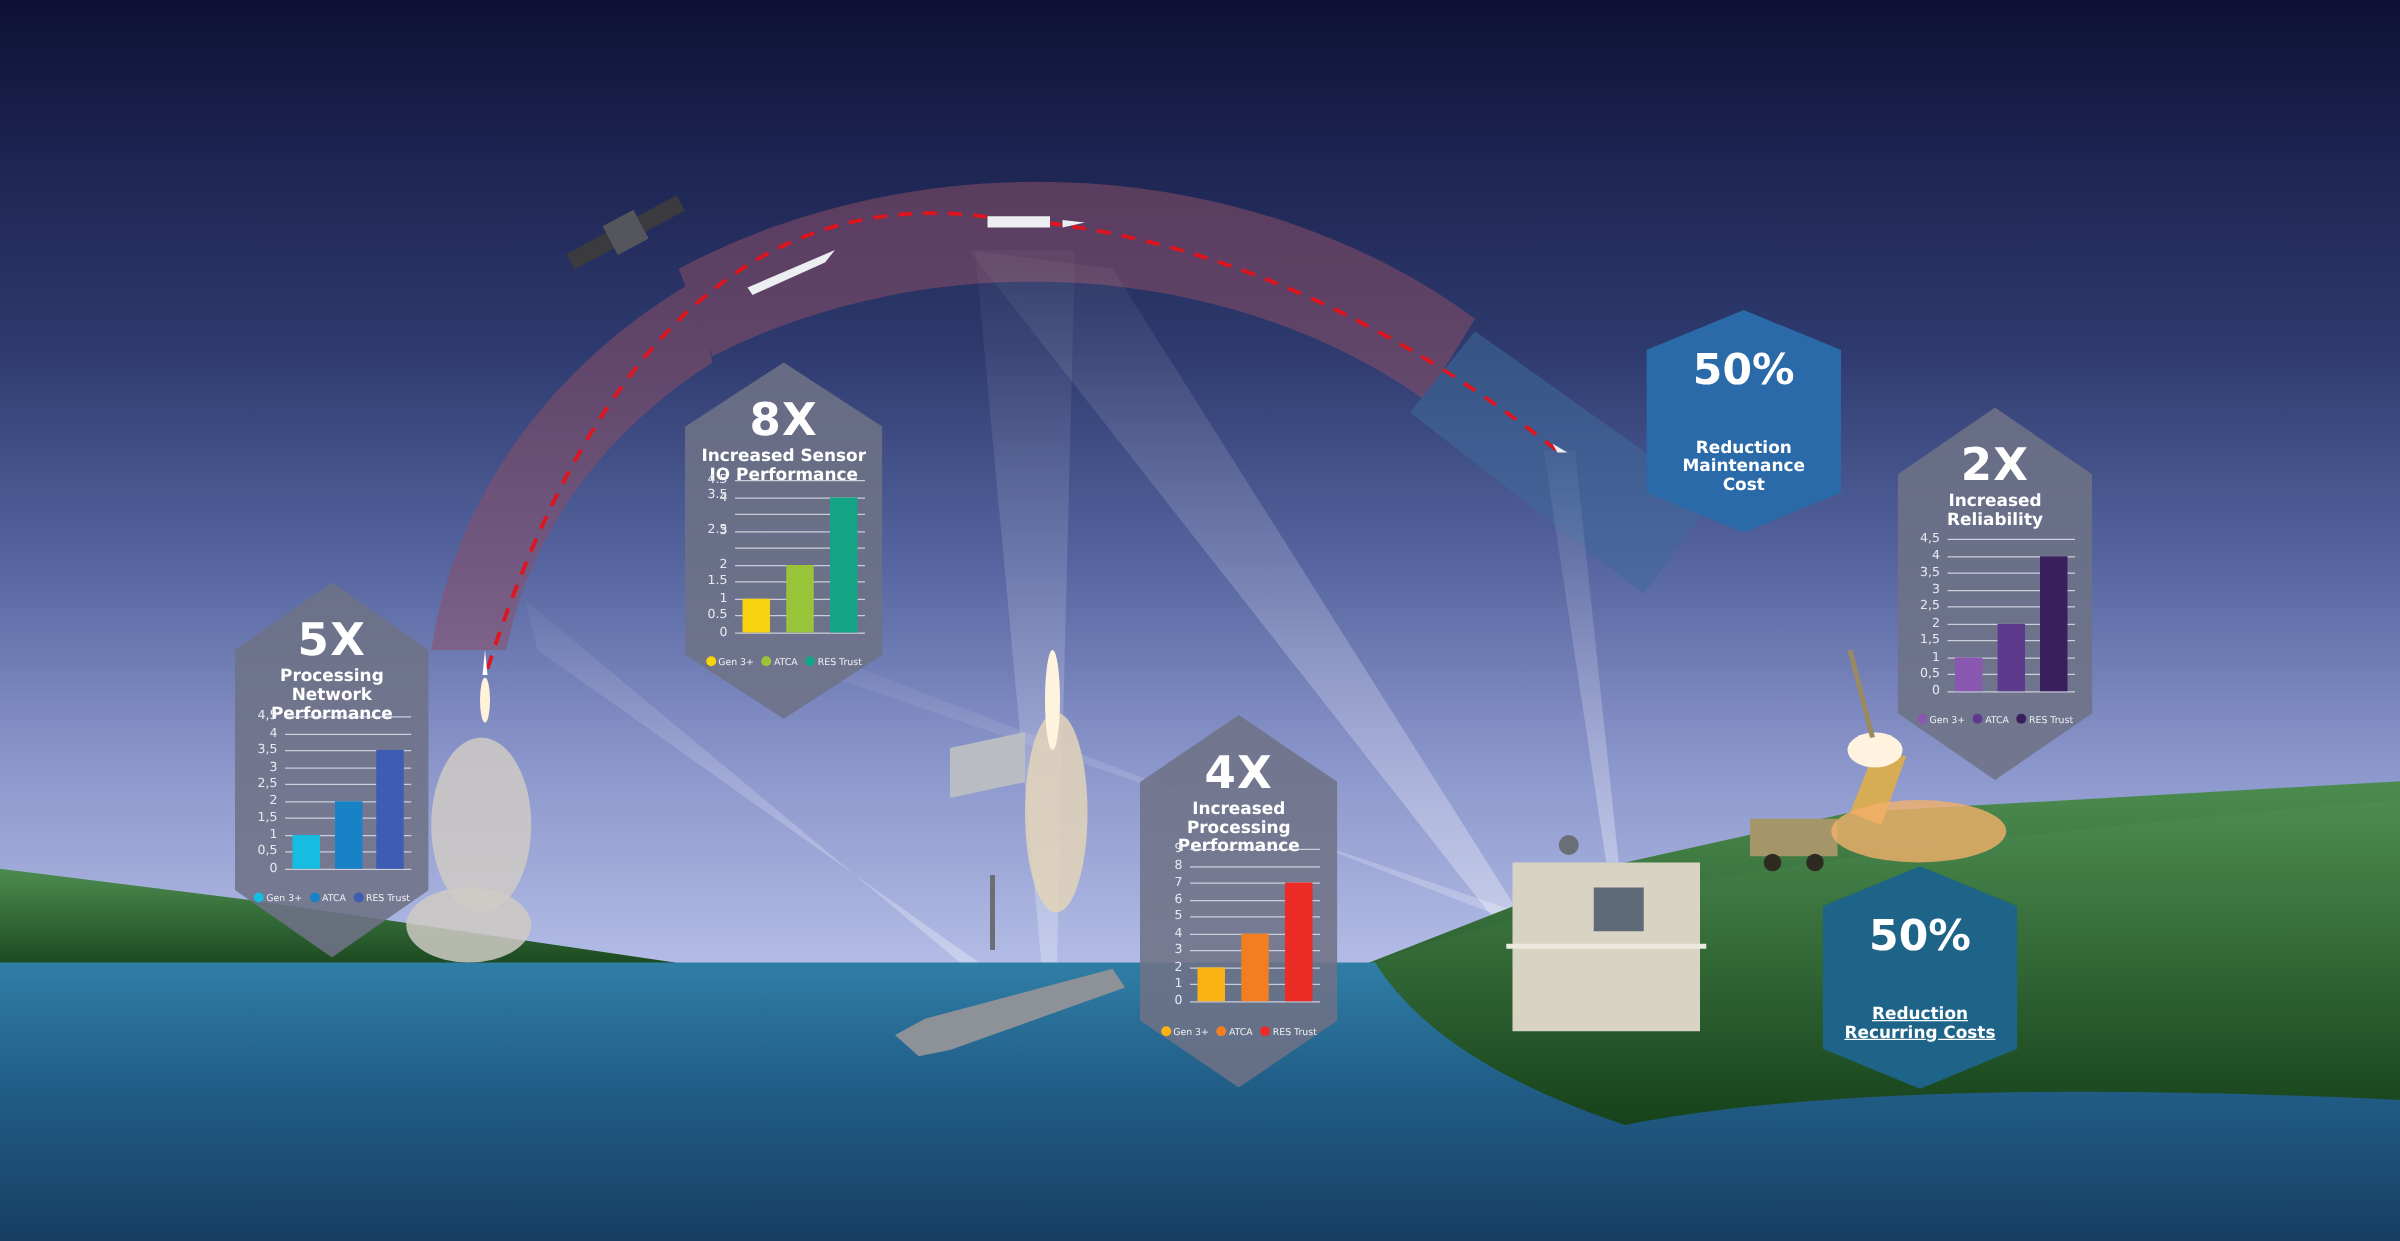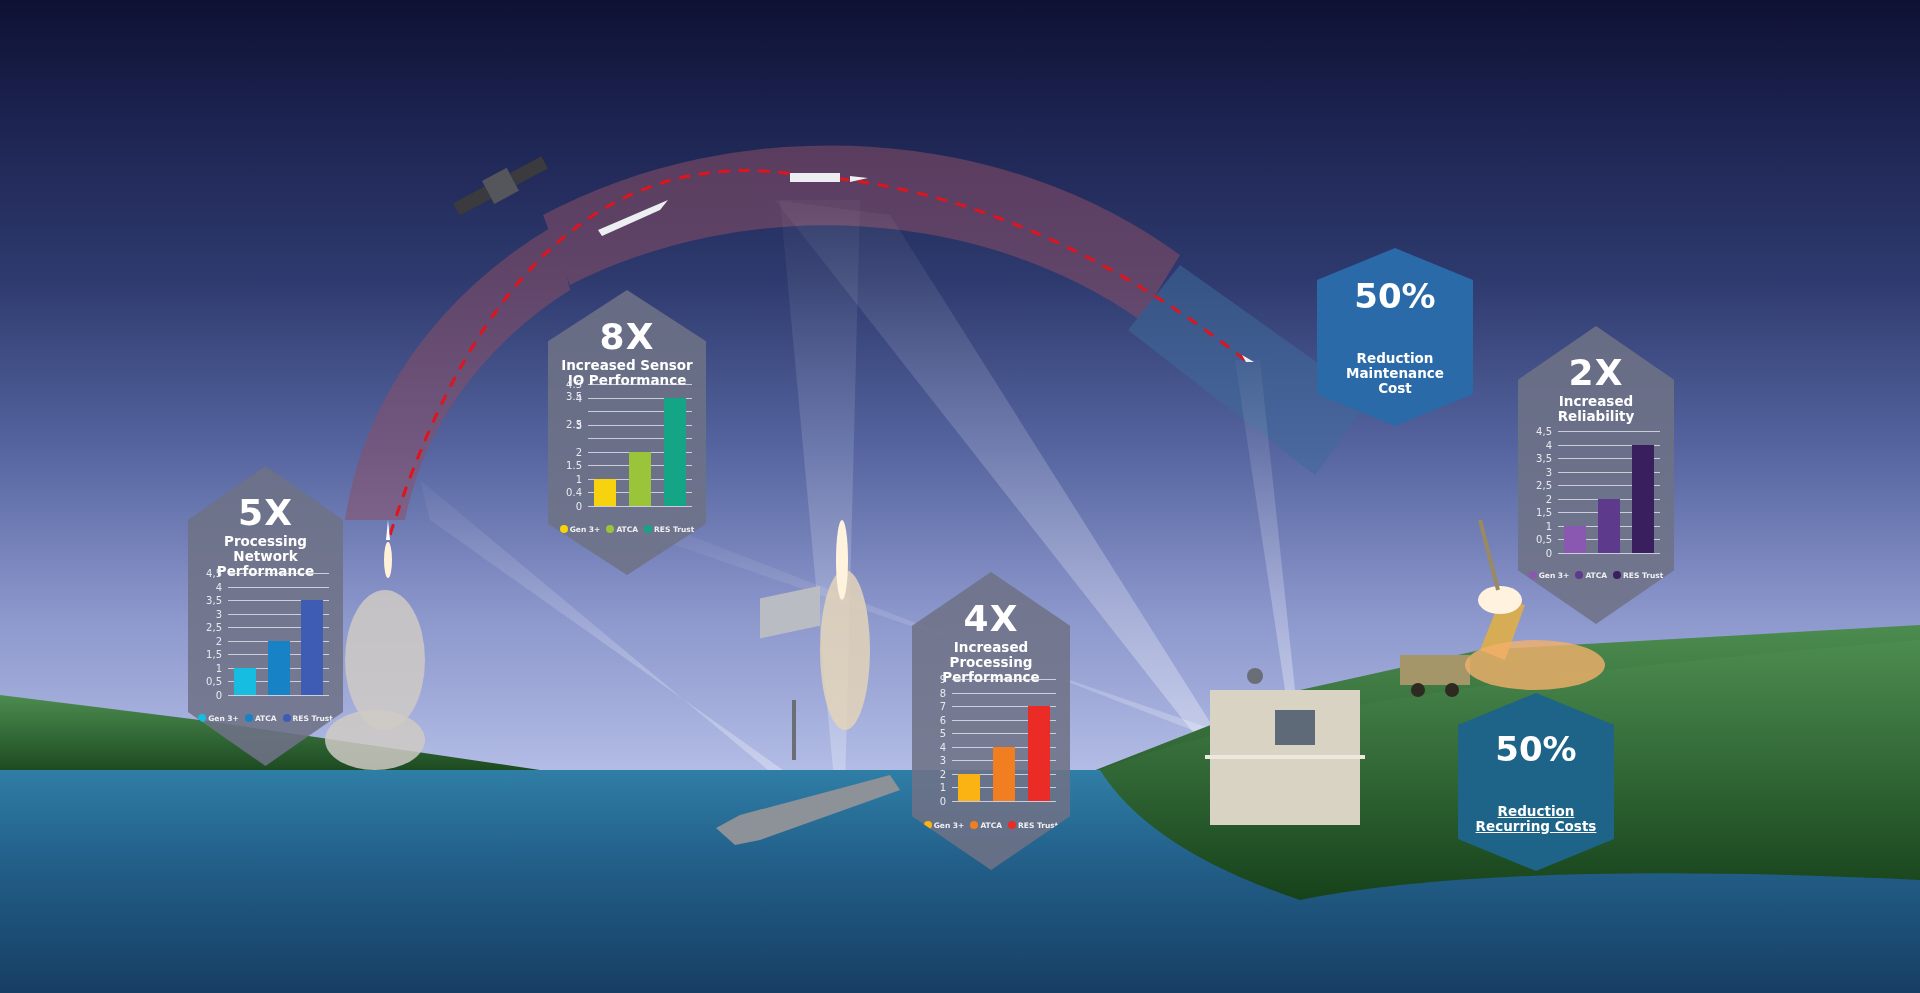--- a/index.html
+++ b/index.html
@@ -8,21 +8,21 @@
     background:linear-gradient(180deg,#0e1133 0%,#1c2350 12%,#2e3a6e 28%,#55649f 45%,#8c97cc 62%,#b3bde6 78%,#c4cdef 100%);}
   .scene{position:absolute;left:0;top:0;width:1920px;height:993px;}
   .hex{position:absolute;clip-path:polygon(50% 0,100% 18%,100% 82%,50% 100%,0 82%,0 18%);}
   .panel{background:rgba(110,114,134,0.88);color:#fff;text-align:center;}
   .panel .big{font-weight:bold;font-size:36px;line-height:38px;margin-top:28px;letter-spacing:1px;}
   .panel .sub{font-size:13.5px;line-height:15px;font-weight:bold;margin-top:2px;padding:0 6px;}
   .plot{position:absolute;}
   .tick{position:absolute;right:0;font-size:10px;color:#e8e9f0;transform:translateY(-50%);}
   .grid{position:absolute;left:30px;height:1px;background:rgba(235,236,245,0.75);}
   .bar{position:absolute;bottom:0;width:22px;}
-  .legend{position:absolute;left:0;right:0;font-size:7.5px;color:#f0f0f4;display:flex;justify-content:center;gap:6px;font-weight:bold;}
+  .legend{position:absolute;left:0;right:0;font-size:7.5px;color:#f0f0f4;display:flex;justify-content:center;gap:6px;font-weight:normal;}
   .legend span.dot{display:inline-block;width:8px;height:8px;border-radius:50%;vertical-align:-1px;margin-right:2px;}
   .stat{color:#fff;text-align:center;display:flex;flex-direction:column;justify-content:center;align-items:center;gap:37px;}
   .stat .pct{font-weight:bold;font-size:34px;line-height:36px;}
   .stat .txt{font-size:13.5px;line-height:15px;font-weight:bold;}
 </style>
 </head>
 <body>
 
 <div class="scene">
   <svg width="1920" height="993" style="position:absolute;left:0;top:0">
@@ -143,21 +143,21 @@
       </div>
   </div>
 
   <div class="hex panel" style="left:548px;top:290px;width:158px;height:285px;">
     <div class="big">8X</div>
     <div class="sub">Increased Sensor IO Performance</div>
     <div class="plot" style="left:10px;top:90px;width:138px;height:132px;">
       <div class="chart" style="position: relative; width: 138px; height: 132px;">
           <div class="tick" style="top: 126px; right: 114px;">0</div>
           <div class="grid" style="top: 126px; width: 104px;"></div>
-          <div class="tick" style="top: 112.444px; right: 114px;">0.4</div>
+          <div class="tick" style="top: 112.444px; right: 114px;">0.5</div>
           <div class="grid" style="top: 112.444px; width: 104px;"></div>
           <div class="tick" style="top: 98.8889px; right: 114px;">1</div>
           <div class="grid" style="top: 98.8889px; width: 104px;"></div>
           <div class="tick" style="top: 85.3333px; right: 114px;">1.5</div>
           <div class="grid" style="top: 85.3333px; width: 104px;"></div>
           <div class="tick" style="top: 71.7778px; right: 114px;">2</div>
           <div class="grid" style="top: 71.7778px; width: 104px;"></div>
           <div class="tick" style="top: 44px; right: 114px;">2.5</div>
           <div class="grid" style="top: 58.2222px; width: 104px;"></div>
           <div class="tick" style="top: 44.6667px; right: 114px;">3</div>

